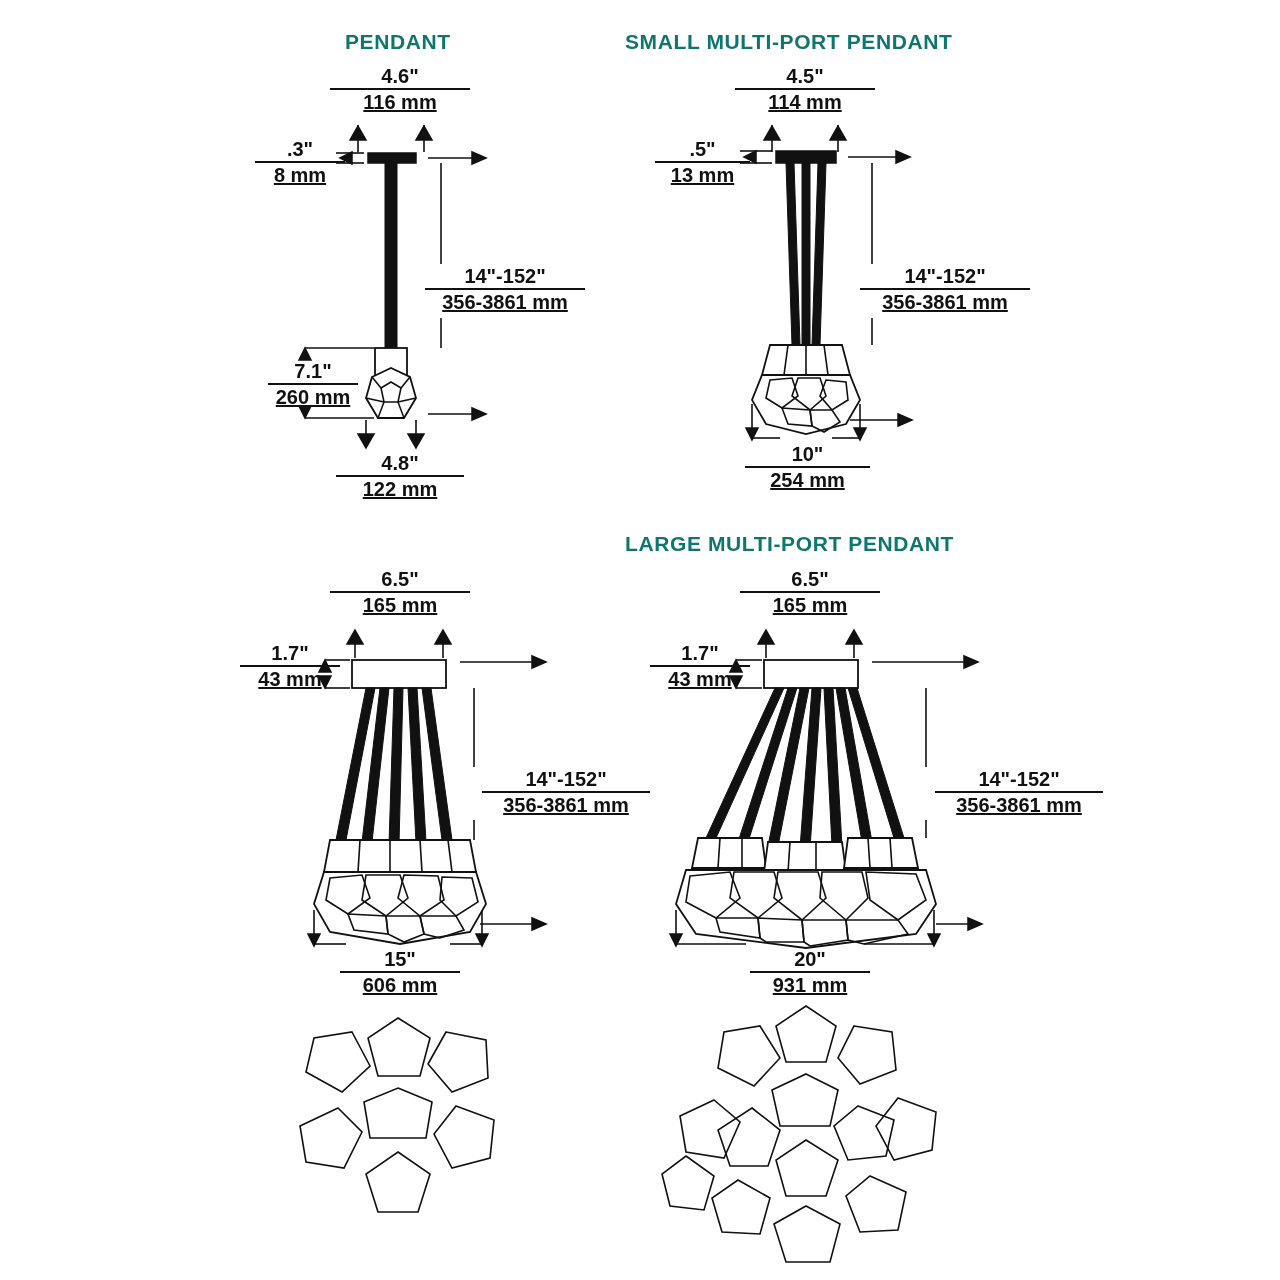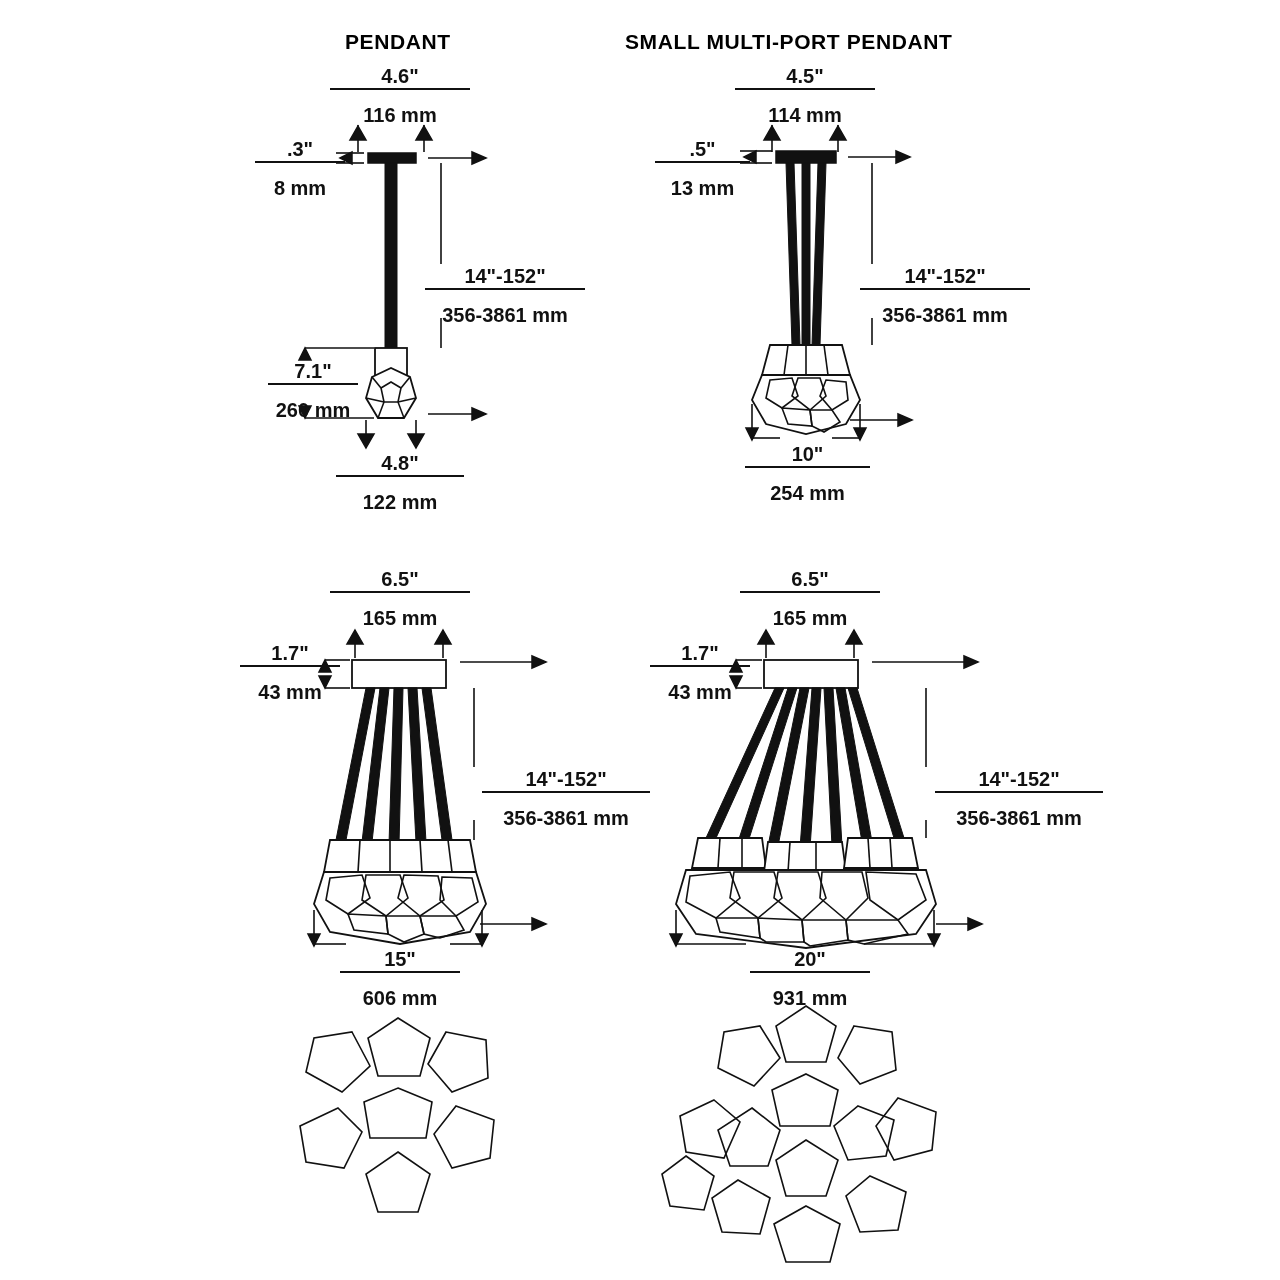--- a/index.html
+++ b/index.html
@@ -23,39 +23,40 @@
   }
   .panel {
     position: absolute;
   }
   .title {
     position: absolute;
     font-size: 21px;
     font-weight: bold;
     letter-spacing: 0.6px;
     white-space: nowrap;
-    color: #000000;
+    color: #0f766e;
   }
   .dim {
     position: absolute;
     text-align: center;
     font-size: 20px;
     font-weight: bold;
     line-height: 1.12;
     white-space: nowrap;
     color: #111;
   }
   .dim .imp {
     display: block;
     padding: 0 4px 1px 4px;
     border-bottom: 2.5px solid #111;
   }
   .dim .met {
     display: block;
-    padding: 14px 4px 0 4px;
+    padding: 1px 4px 0 4px;
+    text-decoration: underline;
   }
   svg { display: block; overflow: visible; }
   .thin { stroke: #111; stroke-width: 1.6; fill: none; }
   .fillblk { fill: #111; stroke: #111; stroke-width: 1.5; }
   .white { fill: #ffffff; stroke: #111; stroke-width: 1.8; }
   .rod { fill: #111; stroke: #111; stroke-width: 1; }
 </style>
 </head>
 <body>
 
@@ -282,20 +283,21 @@
         <polygon class="thin" points="352,512 370,546 342,572 306,552 314,518"></polygon>
         <polygon class="thin" points="446,512 486,520 488,558 452,572 428,544"></polygon>
         <polygon class="thin" points="338,588 362,612 344,648 306,642 300,606"></polygon>
         <polygon class="thin" points="456,586 494,600 490,638 452,648 434,614"></polygon>
         <polygon class="thin" points="398,632 430,654 418,692 378,692 366,654"></polygon>
       </g>
     </svg>
   </div>
 
   <div class="panel" style="left:620px;top:520px;width:660px;height:760px;">
+    <div class="title" style="left:5px;top:12px;">LARGE MULTI-PORT PENDANT</div>
 
     <div class="dim" style="left:120px;top:48px;width:140px;">
       <span class="imp">6.5"</span>
       <span class="met">165 mm</span>
     </div>
 
     <div class="dim" style="left:30px;top:122px;width:100px;">
       <span class="imp">1.7"</span>
       <span class="met">43 mm</span>
     </div>

